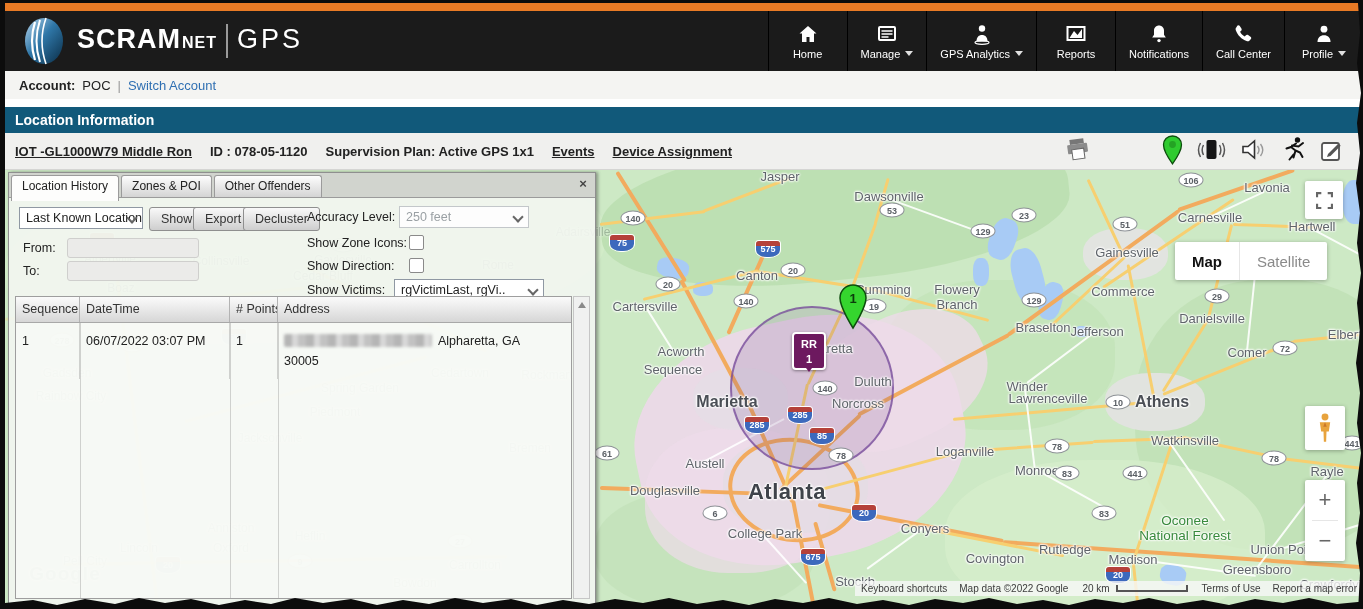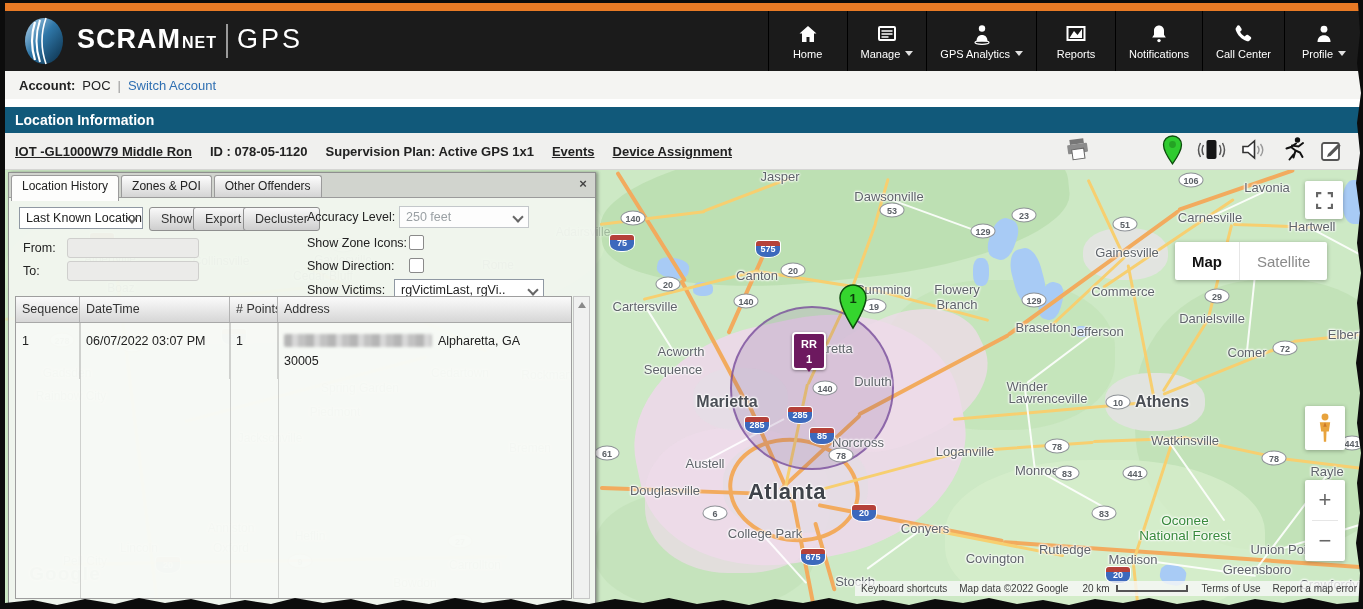--- a/index.html
+++ b/index.html
@@ -350,21 +350,21 @@
         <span class="mlabel" style="left: 1092px; top: 161px;">Jefferson</span>
         <span class="mlabel" style="left: 1118px; top: 121px;">Commerce</span>
         <span class="mlabel" style="left: 1207px; top: 148px;">Danielsville</span>
         <span class="mlabel" style="left: 1347px; top: 164px;">Elberton</span>
         <span class="mlabel" style="left: 1242px; top: 182px;">Comer</span>
         <span class="mlabel" style="left: 676px; top: 181px;">Acworth</span>
         <span class="mlabel" style="left: 668px; top: 199px;">Sequence</span>
         <span class="mlabel big2" style="left: 722px; top: 232px;">Marietta</span>
         <span class="mlabel" style="left: 868px; top: 211px;">Duluth</span>
         <span class="mlabel" style="left: 818px; top: 178px;">Alpharetta</span>
-        <span class="mlabel" style="left: 853px; top: 233px; margin-top: 39px;">Norcross</span>
+        <span class="mlabel" style="left: 853px; top: 233px;">Norcross</span>
         <span class="mlabel" style="left: 1043px; top: 228px;">Lawrenceville</span>
         <span class="mlabel" style="left: 1022px; top: 216px;">Winder</span>
         <span class="mlabel big2" style="left: 1157px; top: 232px;">Athens</span>
         <span class="mlabel big1" style="left: 782px; top: 322px;">Atlanta</span>
         <span class="mlabel" style="left: 700px; top: 293px;">Austell</span>
         <span class="mlabel" style="left: 660px; top: 320px;">Douglasville</span>
         <span class="mlabel" style="left: 760px; top: 363px;">College Park</span>
         <span class="mlabel" style="left: 920px; top: 358px;">Conyers</span>
         <span class="mlabel" style="left: 960px; top: 281px;">Loganville</span>
         <span class="mlabel" style="left: 1032px; top: 300px;">Monroe</span>

